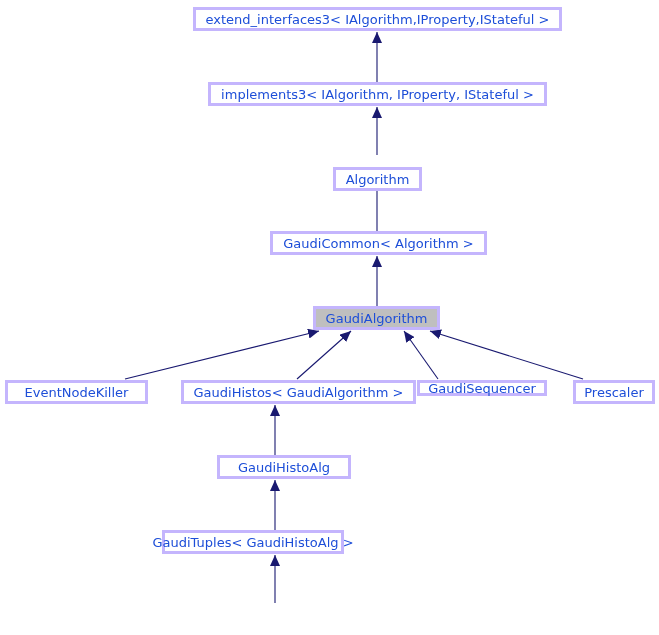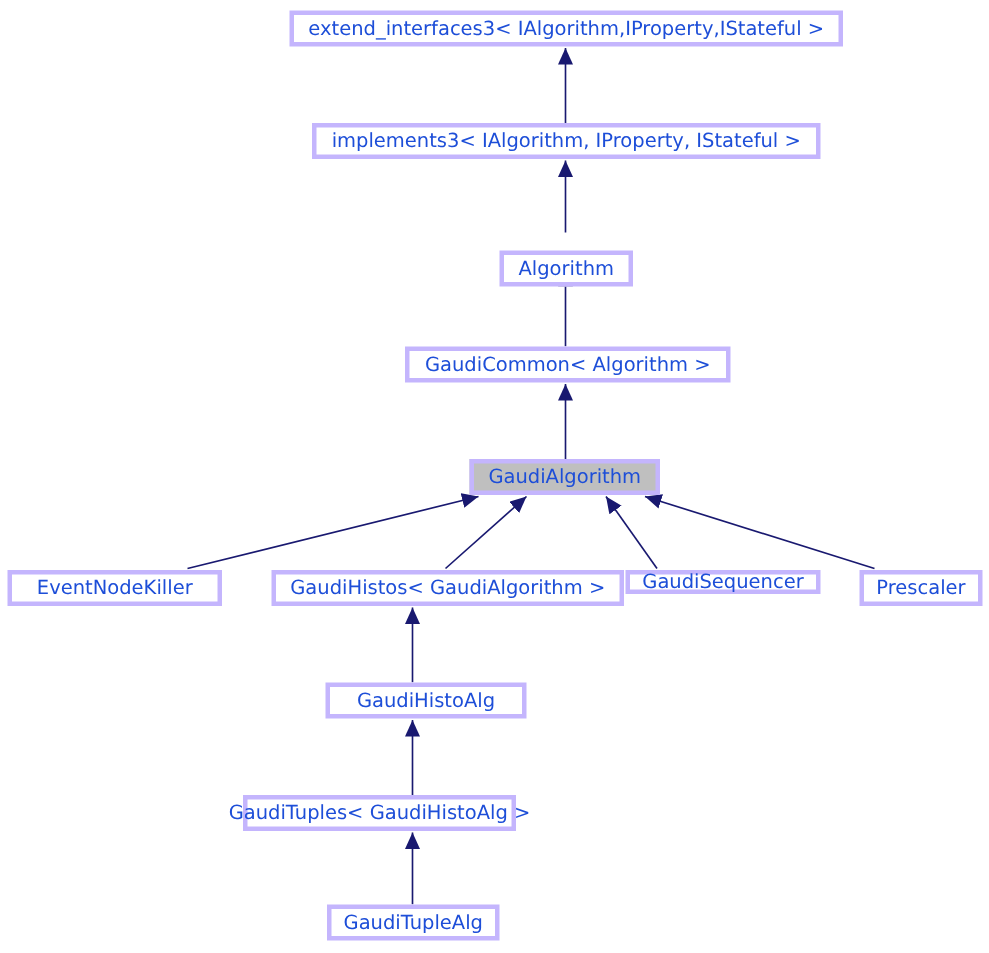--- a/index.html
+++ b/index.html
@@ -77,15 +77,14 @@
   <div class="node" style="left:157px; top:380px; width:235px; height:24px;margin-left:24px;">GaudiHistos&lt; GaudiAlgorithm &gt;</div>
 
   <div class="node" style="left:417px; top:380px; width:130px; height:16px;">GaudiSequencer</div>
 
   <div class="node" style="left:573px; top:380px; width:82px; height:24px;text-align:right;">Prescaler</div>
 
   <div class="node" style="left:217px; top:455px; width:134px; height:24px;">GaudiHistoAlg</div>
 
   <div class="node" style="left:162px; top:530px; width:182px; height:24px;">GaudiTuples&lt; GaudiHistoAlg &gt;</div>
 
-  <div class="node" style="left:218px; top:603px; width:115px; height:24px;">GaudiTupleAlg</div>
 
 </div>
 
 </body></html>

